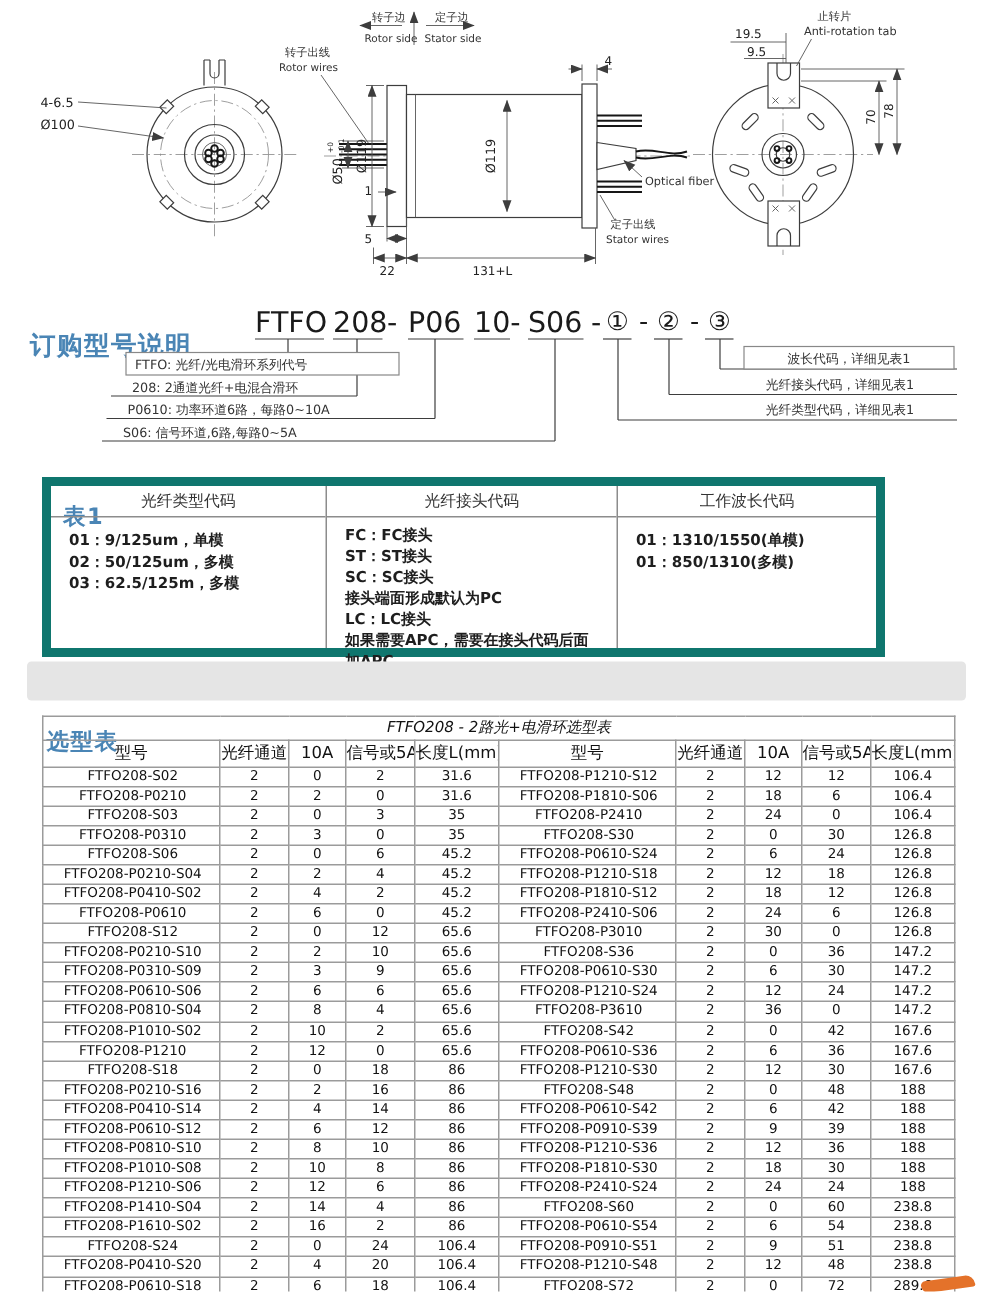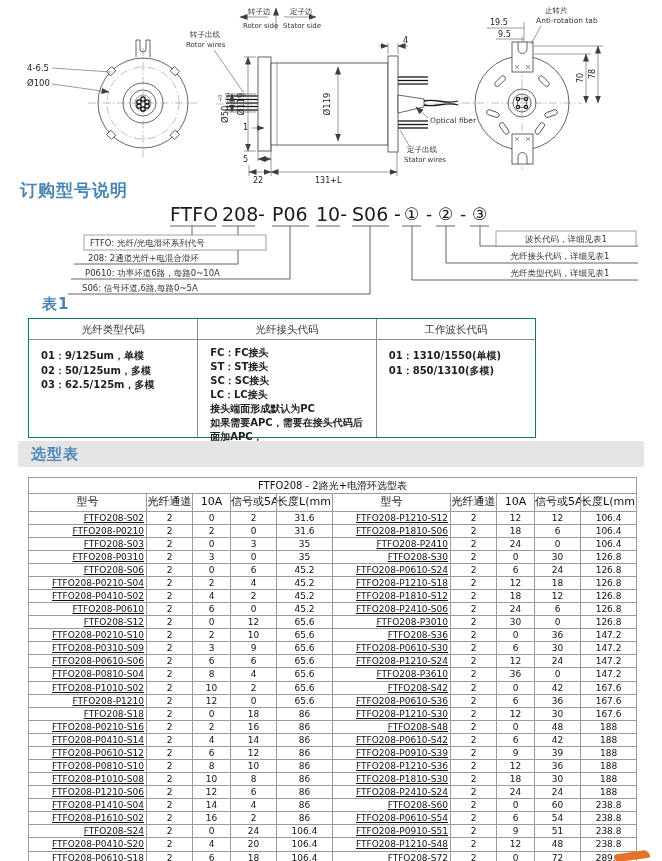--- a/index.html
+++ b/index.html
@@ -7,37 +7,37 @@
   .abs{position:absolute;}
   
   .dln{stroke:#3d3d3d;stroke-width:0.8;fill:none;}
   .dfill{stroke:#3d3d3d;stroke-width:0.8;fill:#ffffff;}
   .thin{stroke:#555;stroke-width:0.6;fill:none;}
   .cl{stroke:#8a8a8a;stroke-width:0.55;fill:none;stroke-dasharray:8 2.5 1.5 2.5;}
   .thk{stroke:#161616;stroke-width:1.3;fill:none;}
   text.dim{fill:#222;}
   text.lbl{fill:#333;}
   
-  .h-blue{color:#4a85b5;font-weight:bold;letter-spacing:1px;}
+  .h-blue{color:#4a85b5;font-weight:bold;letter-spacing:1px;margin-top:40px;}
   .h1{left:20px;top:179px;font-size:17px;}
   .h2{left:42px;top:295px;font-size:15px;}
   .bar{left:18px;top:441px;width:626px;height:26px;background:#e5e5e5;border-radius:3px;}
   .bar span{display:block;padding-left:13px;line-height:26px;font-size:15px;}
   
-  .t1{left:28px;top:318px;width:508px;height:120px;border:1px solid #0f766e;display:flex;box-sizing:border-box;}
+  .t1{left:28px;top:318px;width:562px;height:120px;border:6px solid #0f766e;display:flex;box-sizing:border-box;}
   .t1col{box-sizing:border-box;border-right:1px solid #8c8c8c;}
   .t1col:last-child{border-right:none;}
   .t1h{height:20px;line-height:20px;text-align:center;border-bottom:1px solid #8c8c8c;font-size:10.5px;color:#333;}
   .t1b{padding:9px 12px 0 12px;font-size:10px;color:#1e1e1e;line-height:1.46;font-weight:bold;}
   
   .sel{left:28px;top:477px;width:608px;border-collapse:collapse;table-layout:fixed;font-size:9px;color:#111;}
   .sel th,.sel td{border:1px solid #9b9b9b;text-align:center;padding:1px 2px;line-height:1.12;font-weight:normal;overflow:hidden;white-space:nowrap;}
-  .sel .title-row th{font-size:10px;padding:2px 0;}
+  .sel .title-row th{font-size:10px;padding:2px 0;font-style:italic;}
   .sel .head-row th{font-size:11px;padding:2px 0;}
-  .sel td.model-cell{text-align:right;padding-left:4px;text-decoration:underline;}
+  .sel td.model-cell{text-align:center;padding-left:4px;}
   .swoosh{right:12px;bottom:1px;width:36px;height:8px;background:#e4722a;border-radius:4px 9px 2px 7px;transform:rotate(-8deg);}
 </style>
 </head>
 <body>
 
 <svg class="abs" style="left:0;top:0" width="662" height="192" viewBox="0 0 662 192">
   <defs>
     <marker id="arr" markerWidth="9" markerHeight="8" refX="7.5" refY="3" orient="auto-start-reverse" markerUnits="userSpaceOnUse">
       <path d="M0,0 L8,3 L0,6 z" fill="#3d3d3d"></path>
     </marker>
@@ -265,22 +265,22 @@
         <div>02：50/125um，多模</div>
         <div>03：62.5/125m，多模</div>
       </div>
   </div>
   <div class="t1col" style="width:213px">
     <div class="t1h">光纤接头代码</div>
     <div class="t1b" style="padding-top:6px;line-height:1.4">
         <div>FC：FC接头</div>
         <div>ST：ST接头</div>
         <div>SC：SC接头</div>
+        <div>接头端面形成默认为PC</div>
         <div>LC：LC接头</div>
-        <div>接头端面形成默认为PC</div>
         <div>如果需要APC，需要在接头代码后面加APC，</div>
         <div>比如：FC/APC</div>
       </div>
   </div>
   <div class="t1col" style="width:189px">
     <div class="t1h">工作波长代码</div>
     <div class="t1b">
         <div>01：1310/1550(单模)</div>
         <div>01：850/1310(多模)</div>
       </div>

